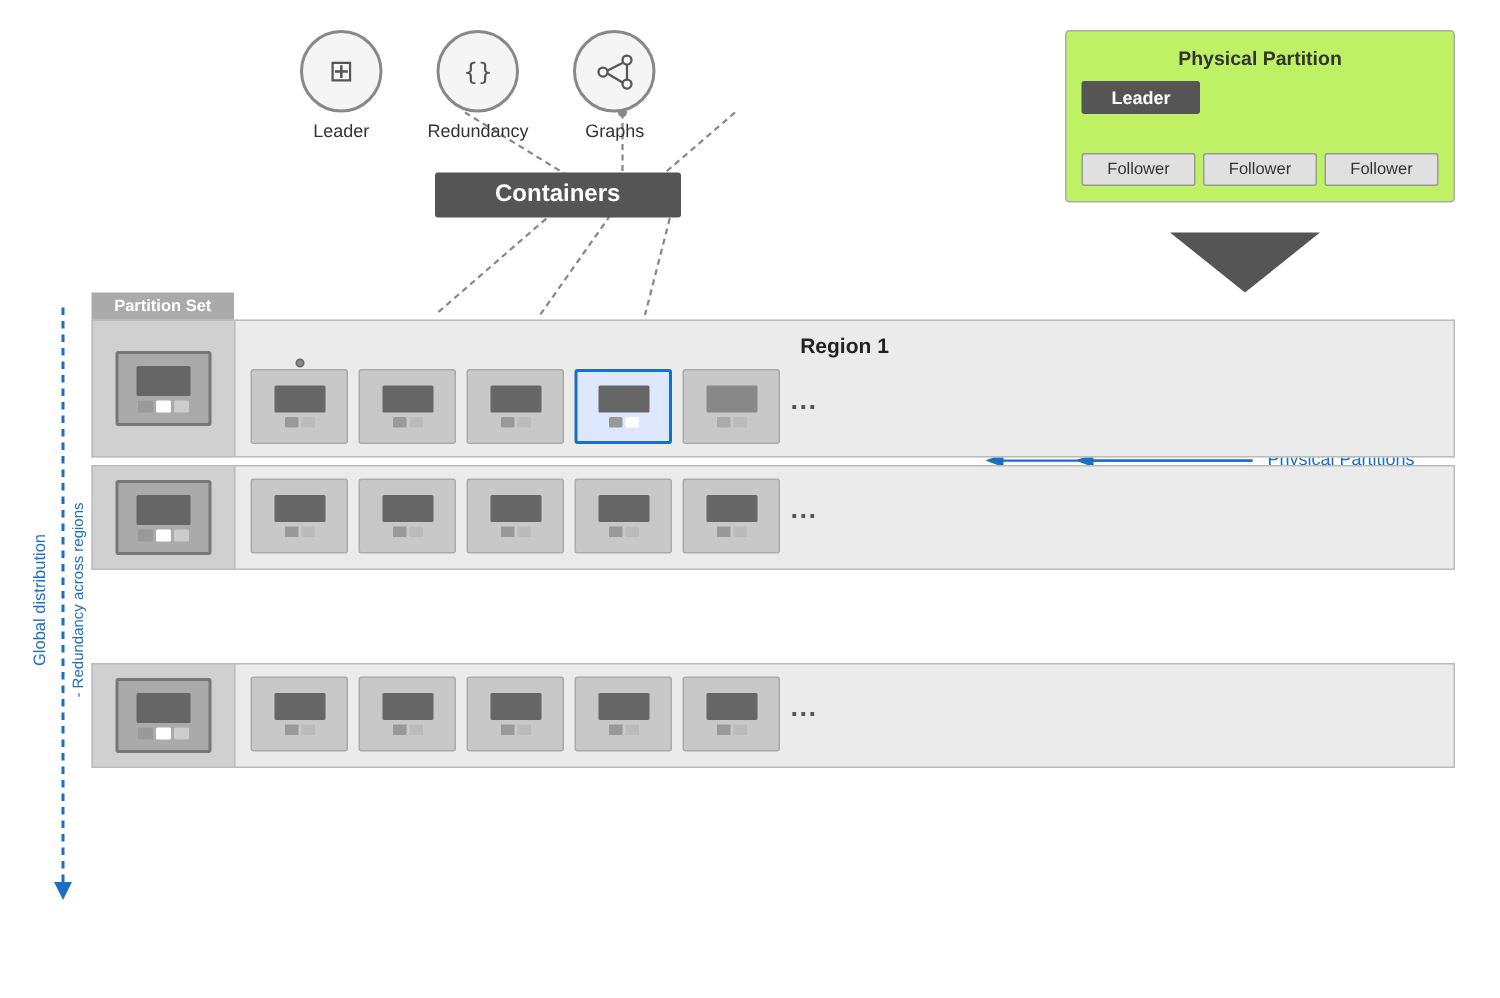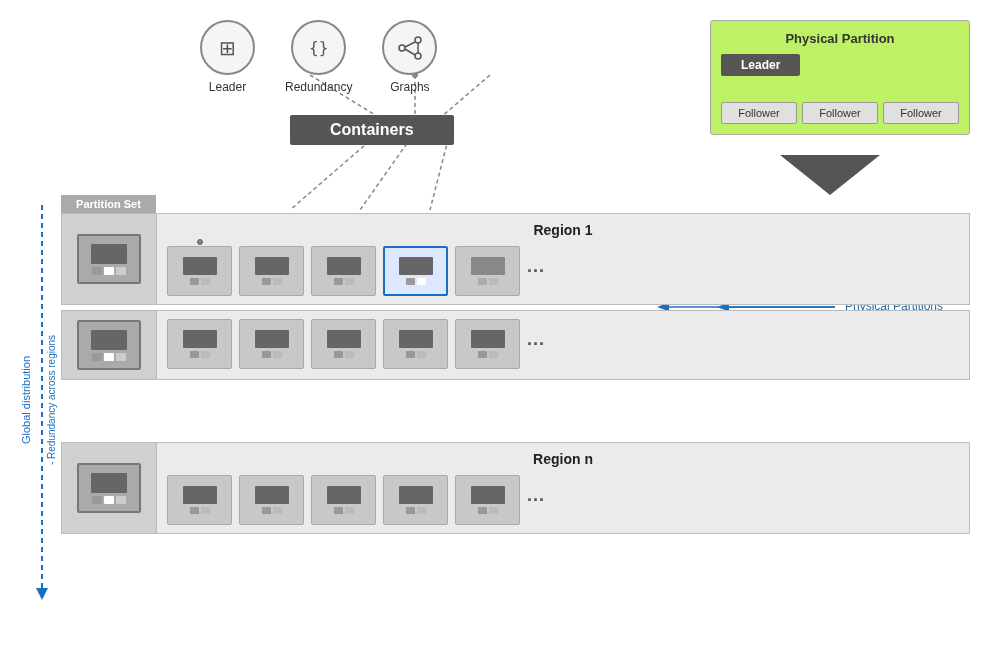--- a/index.html
+++ b/index.html
@@ -355,21 +355,20 @@
         <div style="width:64px; height:50px; background:#aaa; border:2px solid #777; border-radius:2px; display:flex; flex-direction:column; align-items:center; justify-content:center;">
           <div style="width:36px; height:20px; background:#666; border-radius:1px; margin-bottom:3px;"></div>
           <div style="display:flex; gap:2px;">
             <div style="width:10px; height:8px; background:#999; border-radius:1px;"></div>
             <div style="width:10px; height:8px; background:#fff; border-radius:1px;"></div>
             <div style="width:10px; height:8px; background:#ccc; border-radius:1px;"></div>
           </div>
         </div>
       </div>
       <div style="flex:1; border:1px solid #bbb; background:#ebebeb; padding:8px 10px;">
-        <div style="text-align:center; font-weight:700; font-size:14px; color:#222; margin-bottom:8px;">Region n</div>
         <div style="display:flex; align-items:center; gap:7px;">
           <div style="width:65px; height:50px; background:#c8c8c8; border:1px solid #aaa; border-radius:2px; display:flex; flex-direction:column; align-items:center; justify-content:center;">
             <div style="width:34px; height:18px; background:#666; border-radius:1px; margin-bottom:3px;"></div>
             <div style="display:flex; gap:2px;">
               <div style="width:9px; height:7px; background:#999;"></div>
               <div style="width:9px; height:7px; background:#bbb;"></div>
             </div>
           </div>
           <div style="width:65px; height:50px; background:#c8c8c8; border:1px solid #aaa; border-radius:2px; display:flex; flex-direction:column; align-items:center; justify-content:center;">
             <div style="width:34px; height:18px; background:#666; border-radius:1px; margin-bottom:3px;"></div>

